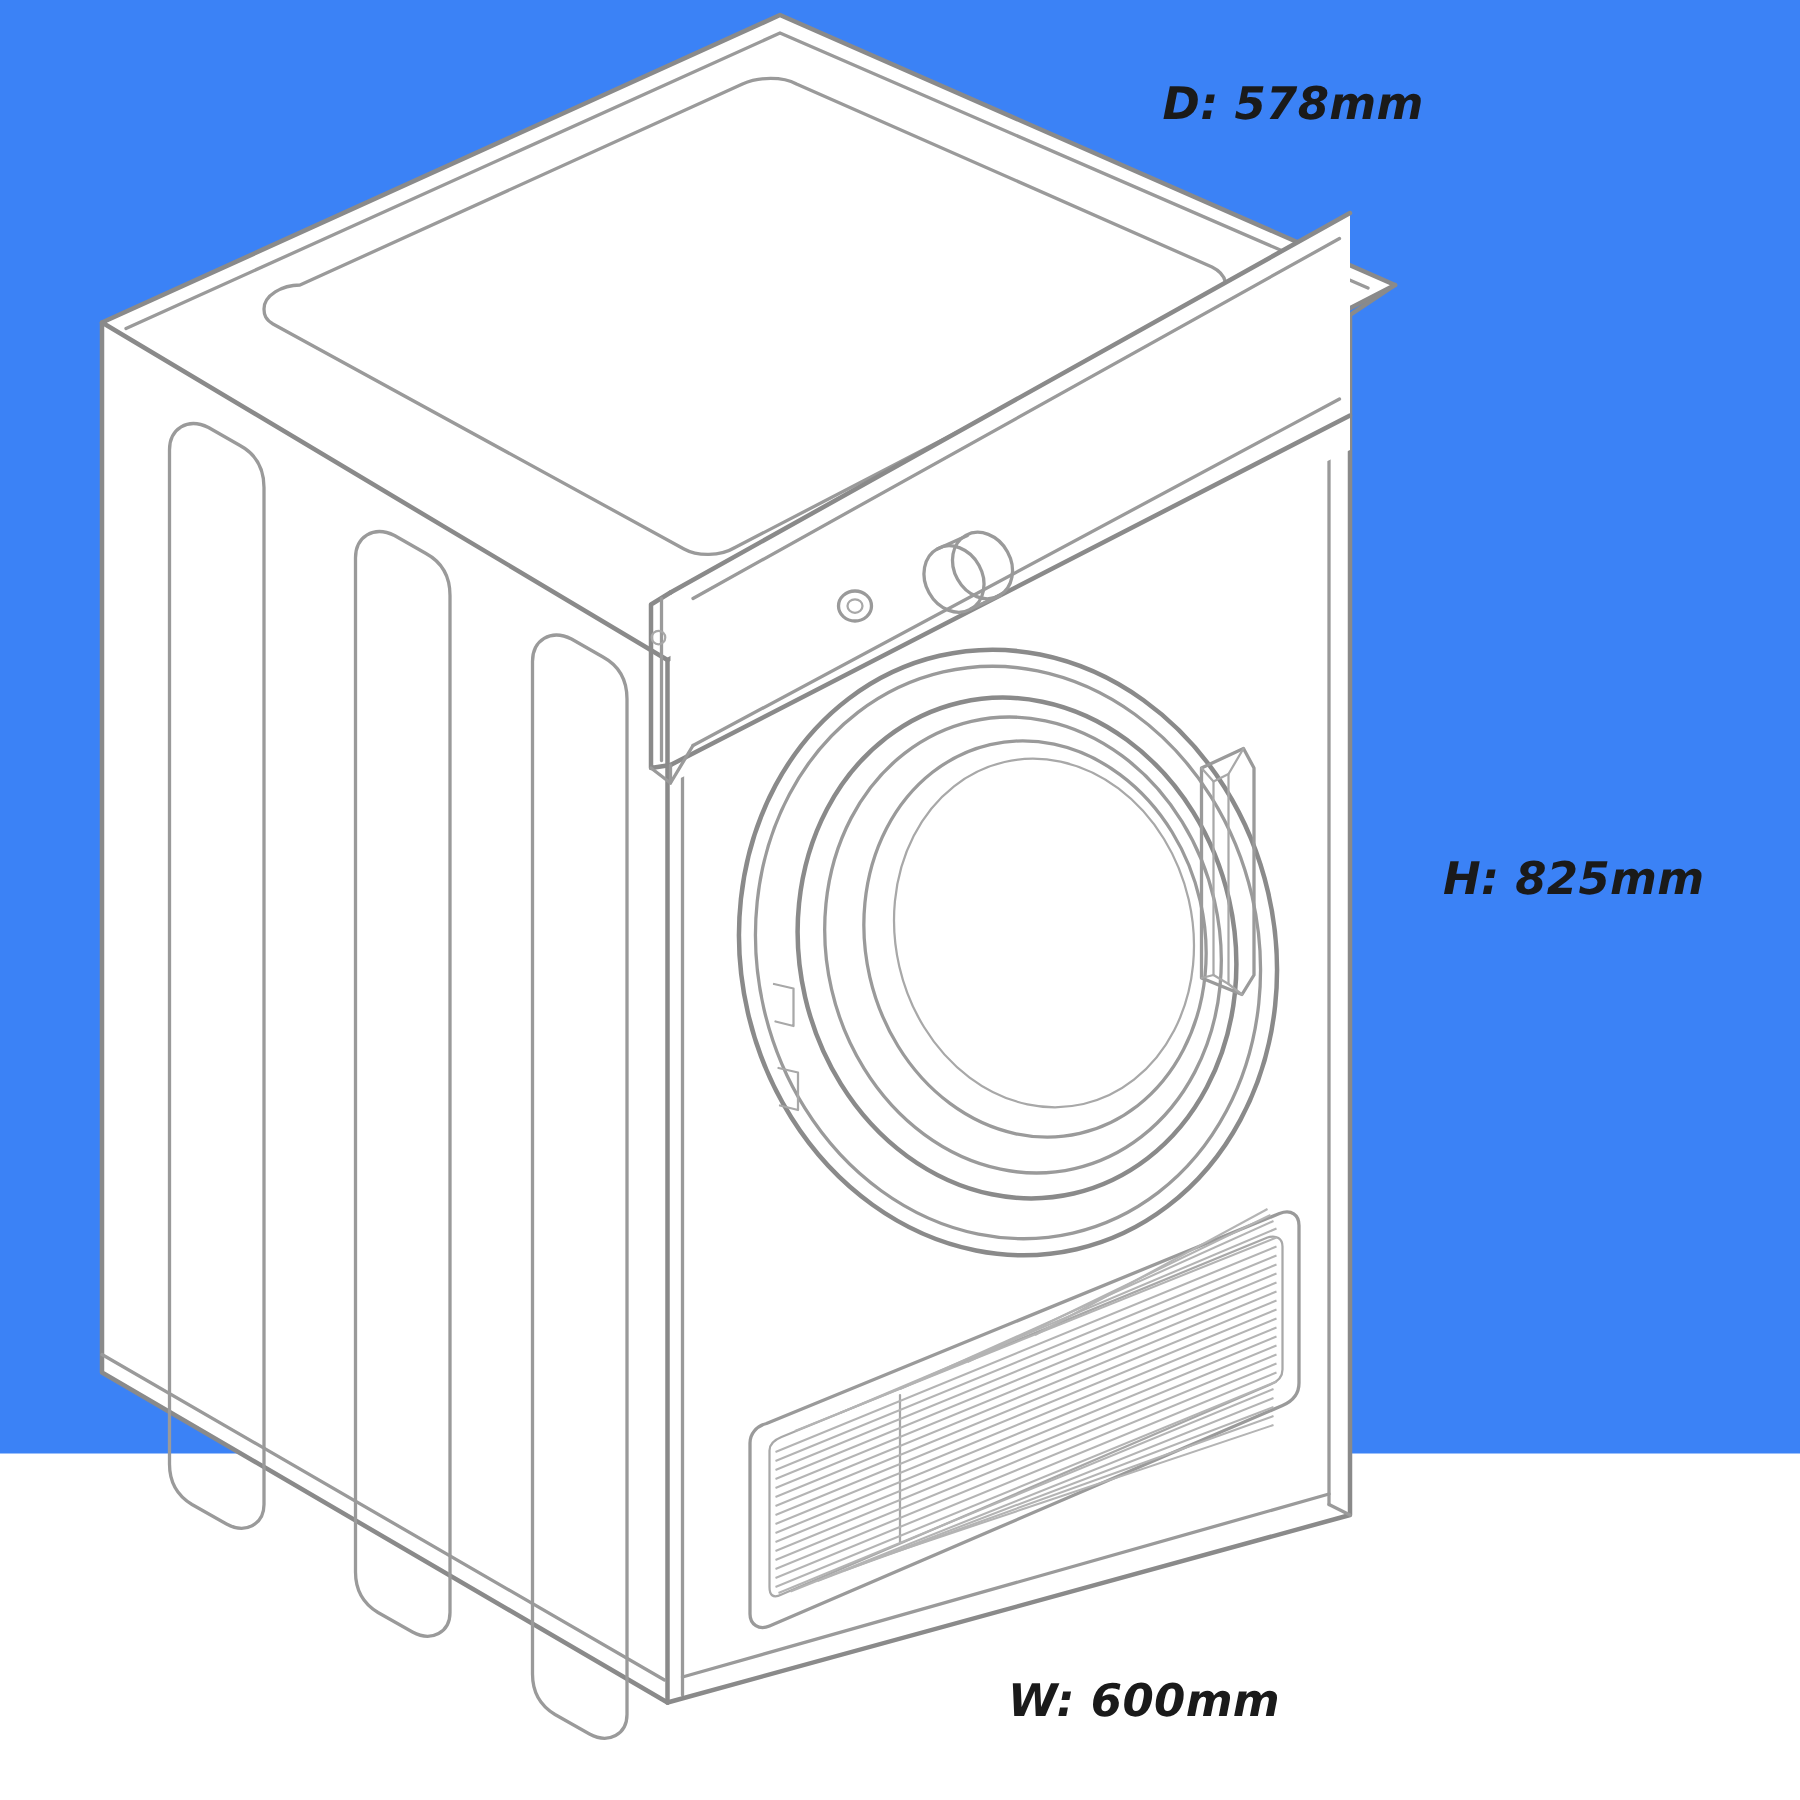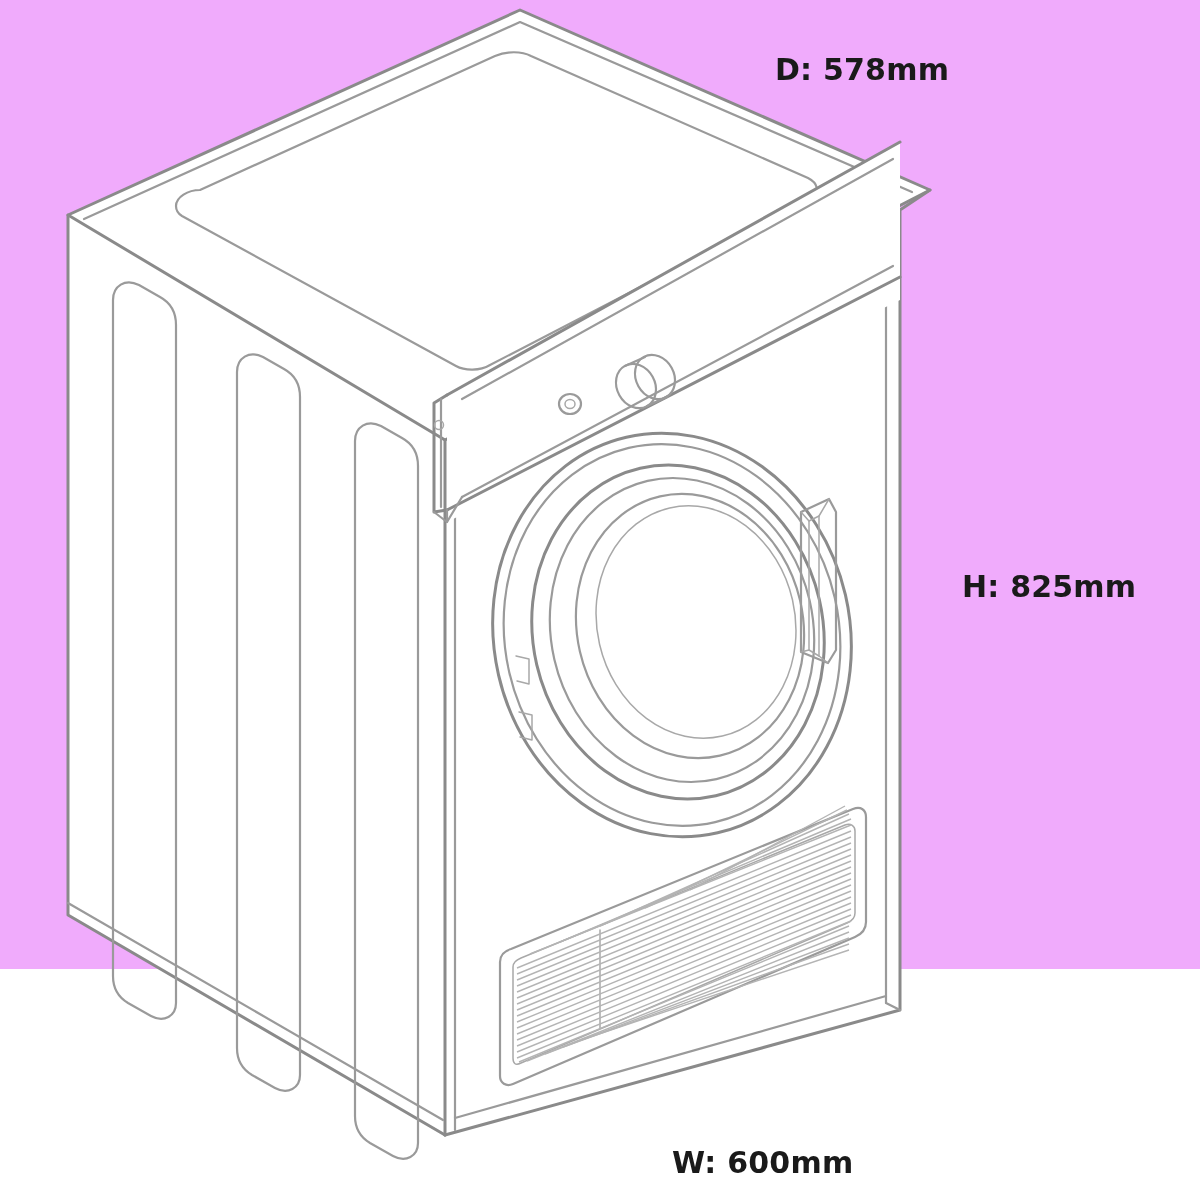--- a/index.html
+++ b/index.html
@@ -11,21 +11,22 @@
     width: 1200px;
     height: 1200px;
     font-family: "DejaVu Sans", "Liberation Sans", sans-serif;
     overflow: hidden;
     position: relative;
   }
   #stage {
     position: relative;
     width: 1200px;
     height: 969px;
-    background: #f0abfc;
+    background: #3b82f6;
+    font-style: italic;
   }
   svg#drawing {
     position: absolute;
     left: 0;
     top: 0;
     width: 1200px;
     height: 1200px;
     display: block;
   }
   .ln {
@@ -63,21 +64,21 @@
     font-family: "DejaVu Sans", "Liberation Sans", sans-serif;
     font-weight: bold;
     font-size: 30px;
     color: #1a1a1a;
     letter-spacing: 0.2px;
     white-space: nowrap;
     line-height: 1;
   }
   #label-depth  { left: 775px; top: 55px; }
   #label-height { left: 962px; top: 572px; }
-  #label-width  { left: 672px; top: 1120px; margin-top: 28px; }
+  #label-width  { left: 672px; top: 1120px; }
 </style>
 </head>
 <body>
 
 <div id="stage">
 
   <svg id="drawing" viewBox="0 0 1200 1200">
 
     <g>
 

